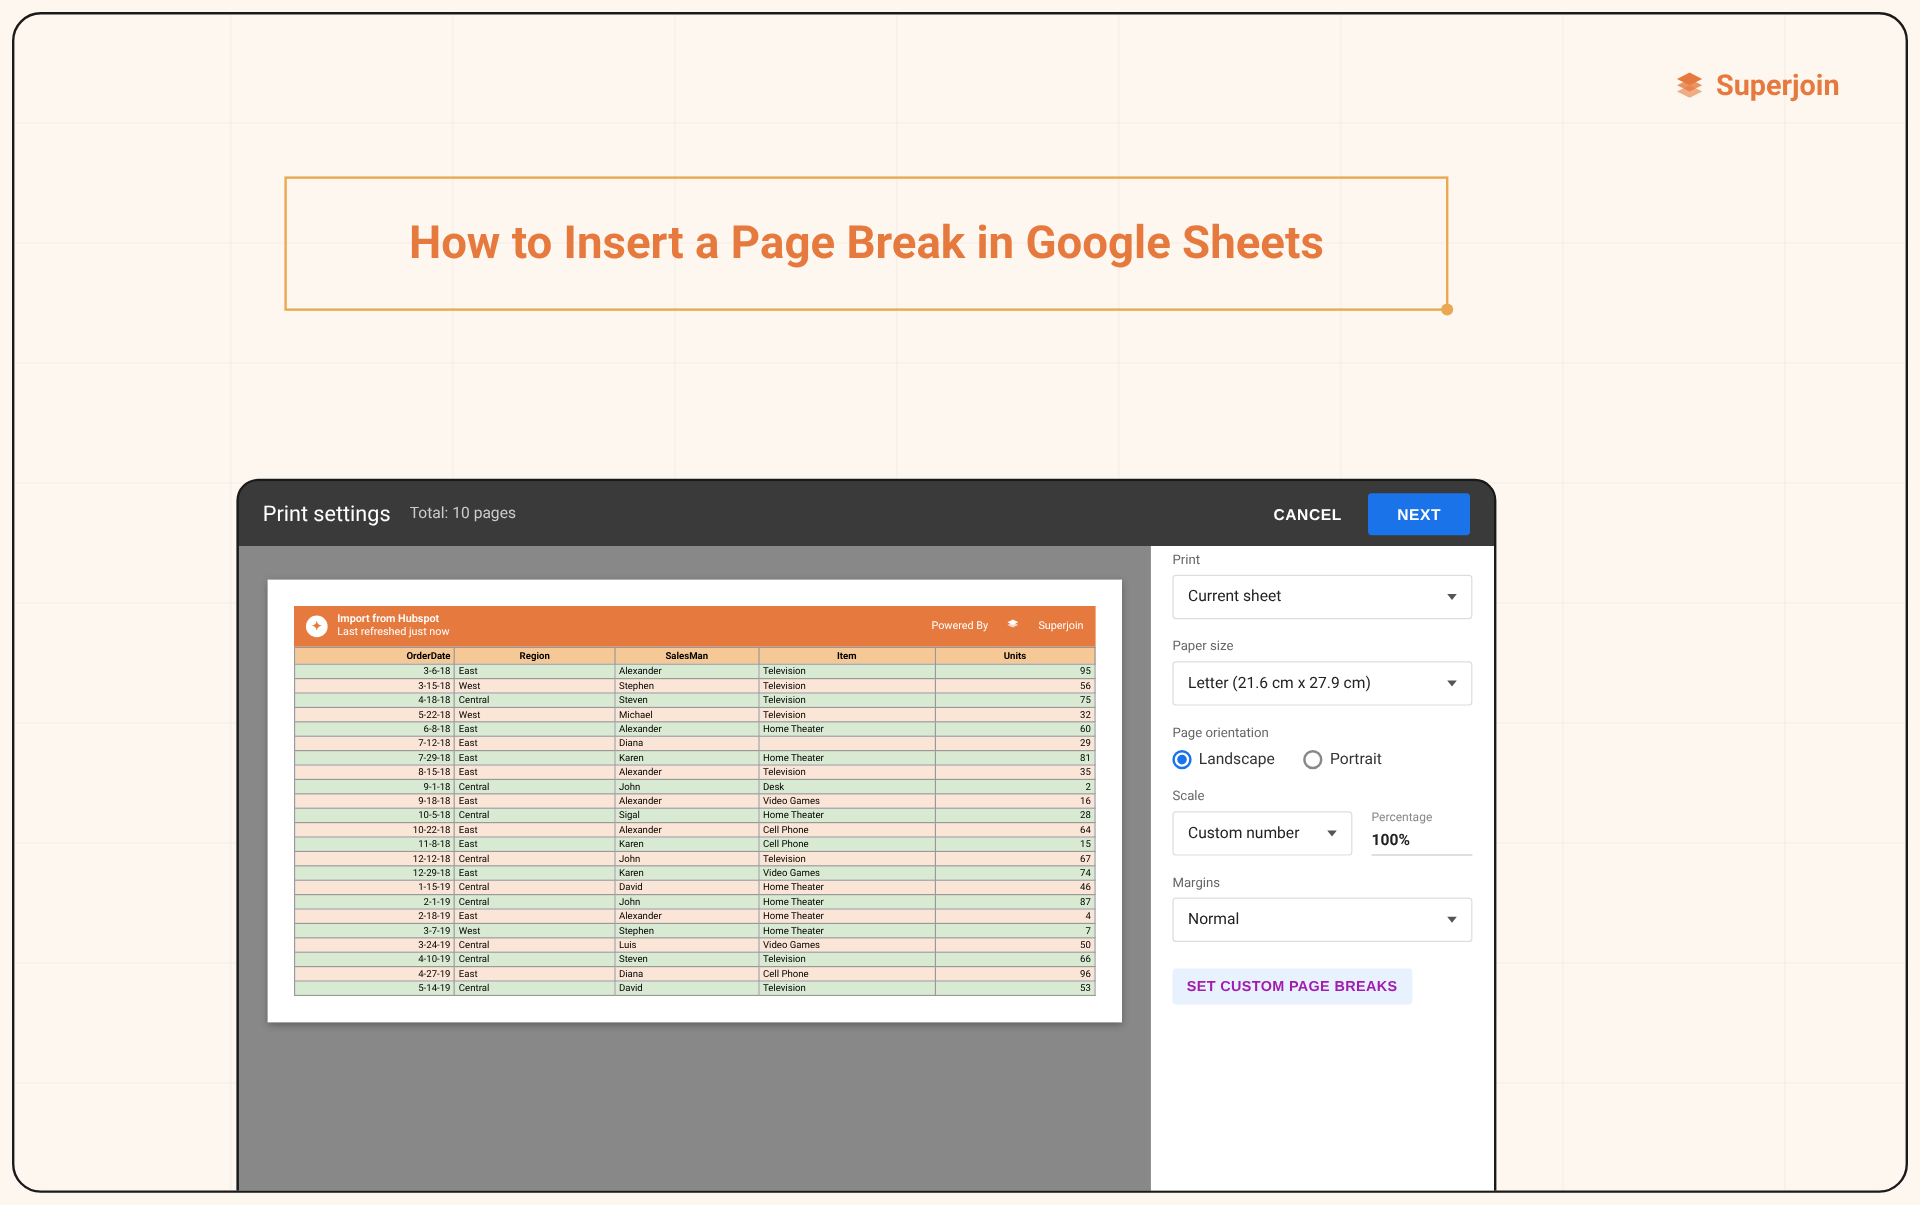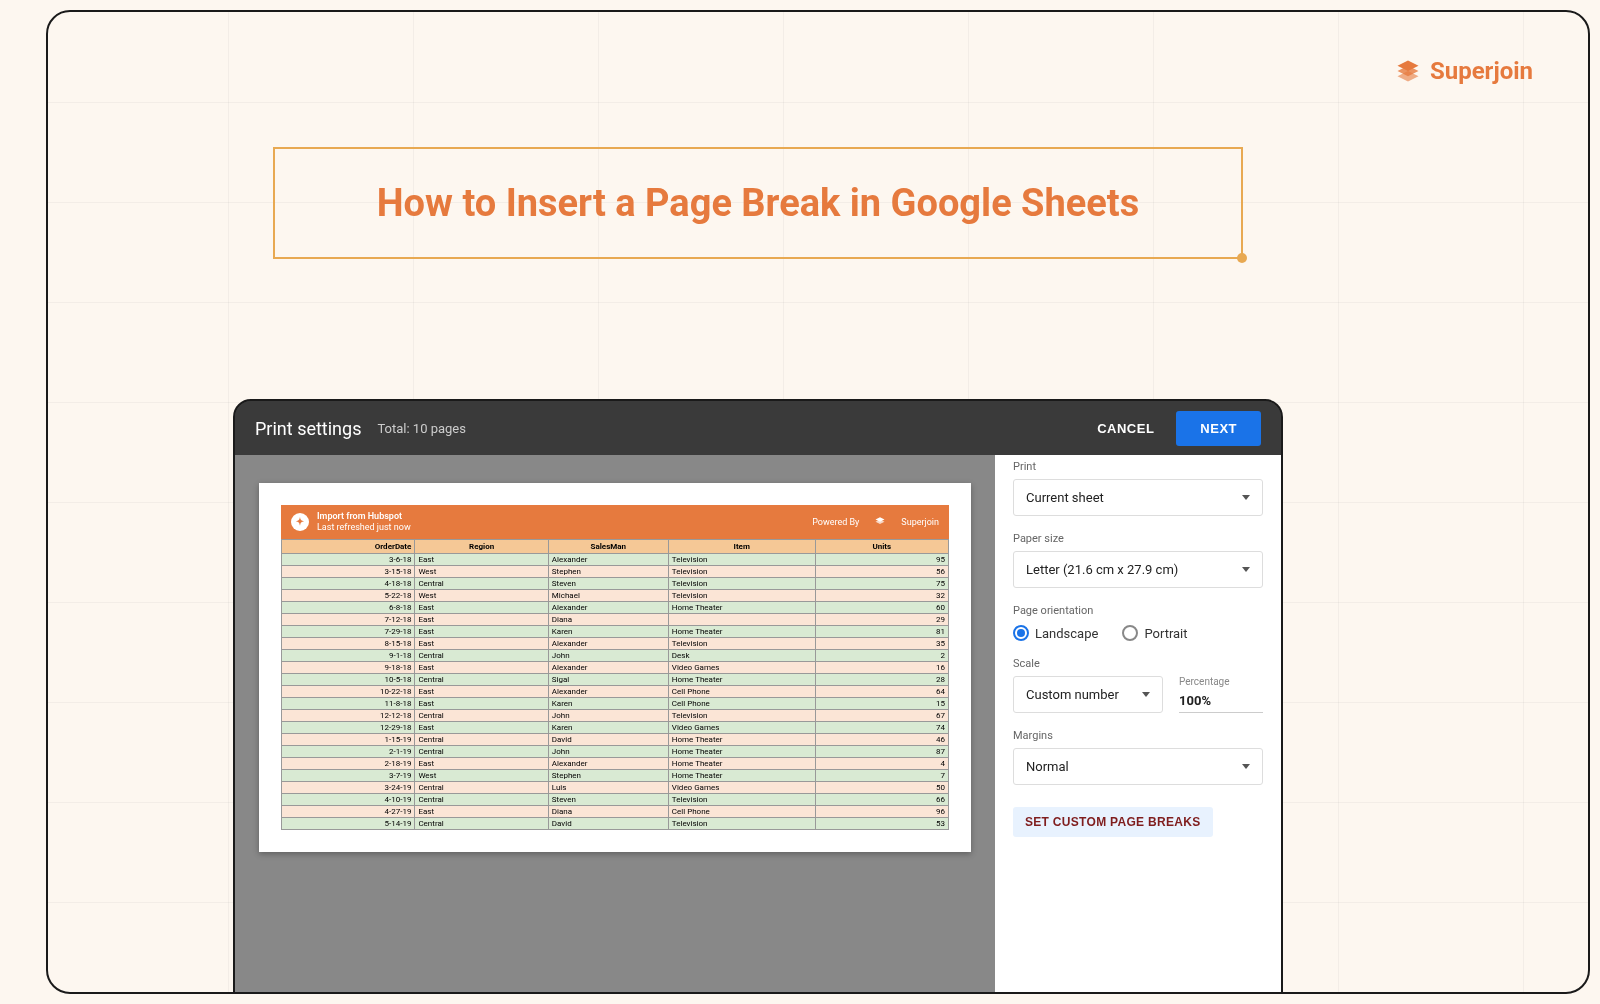--- a/index.html
+++ b/index.html
@@ -10,21 +10,20 @@
       height: 1004px;
       position: relative;
     }
     .outer-frame {
       position: absolute;
       top: 10px; left: 10px; right: 10px; bottom: 10px;
       border: 2.5px solid #1a1a1a;
       border-radius: 24px;
       background: #fdf7f0;
       overflow: hidden;
-      margin-left: 36px;
     }
     .grid-bg {
       position: absolute; inset: 0;
       background-image:
         linear-gradient(to right, rgba(0,0,0,0.04) 1px, transparent 1px),
         linear-gradient(to bottom, rgba(0,0,0,0.04) 1px, transparent 1px);
       background-size: 185px 100px;
       background-position: -5px -10px;
     }
     .logo-wrap {
@@ -192,21 +191,21 @@
     }
     .radio-group { display: flex; align-items: center; cursor: pointer; font-size: 13px; color: #333; }
     .scale-row { display: flex; gap: 16px; margin-bottom: 16px; align-items: flex-start; }
     .sb-select.narrow { width: 150px; margin-bottom: 0; }
     .pct-col { flex: 1; }
     .pct-col .pct-label { font-size: 10px; color: #888; margin-bottom: 2px; }
     .pct-col .pct-val {
       border-bottom: 1px solid #ccc; padding: 4px 0; font-size: 13px; color: #222; font-weight: bold;
     }
     .link-btn {
-      color: #7f1d1d; font-size: 12px; font-weight: 600;
+      color: #a21caf; font-size: 12px; font-weight: 600;
       background: #e8f2fe; border: none; padding: 8px 12px;
       border-radius: 3px; cursor: pointer; margin-top: 6px;
       letter-spacing: 0.3px;
     }
   </style>
 </head>
 <body>
 
 <div class="outer-frame">
   <div class="grid-bg"></div>

